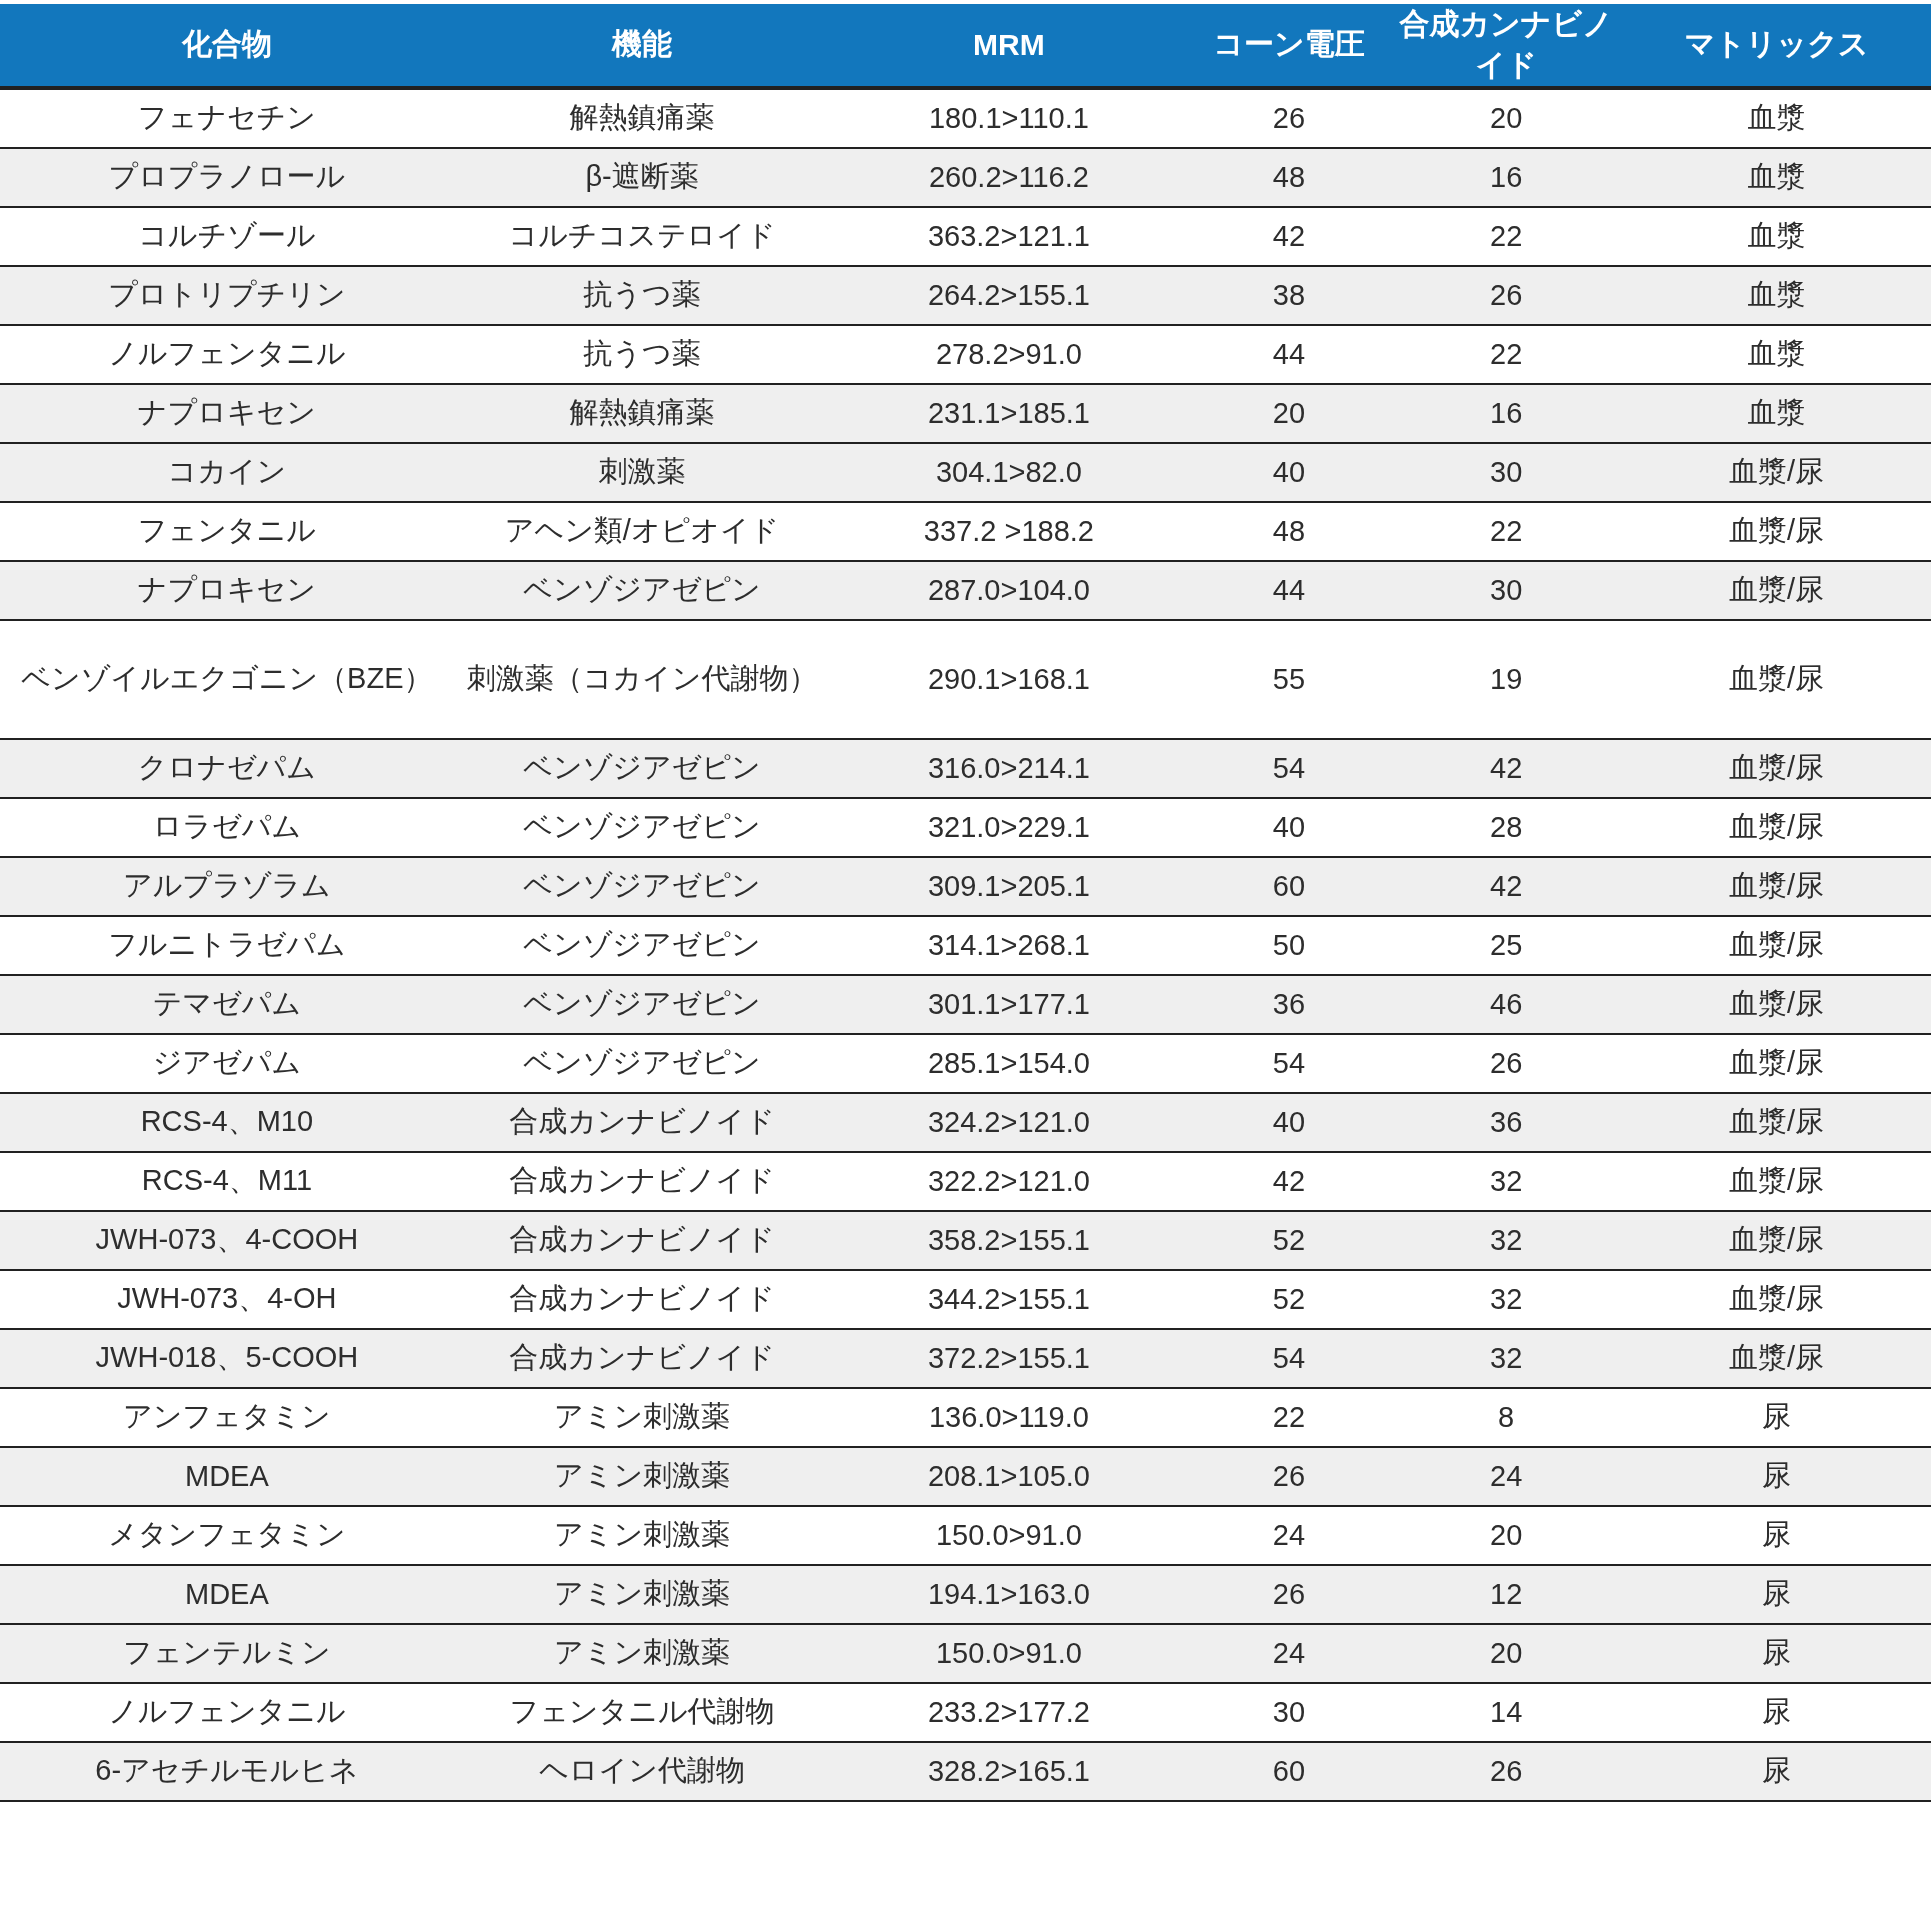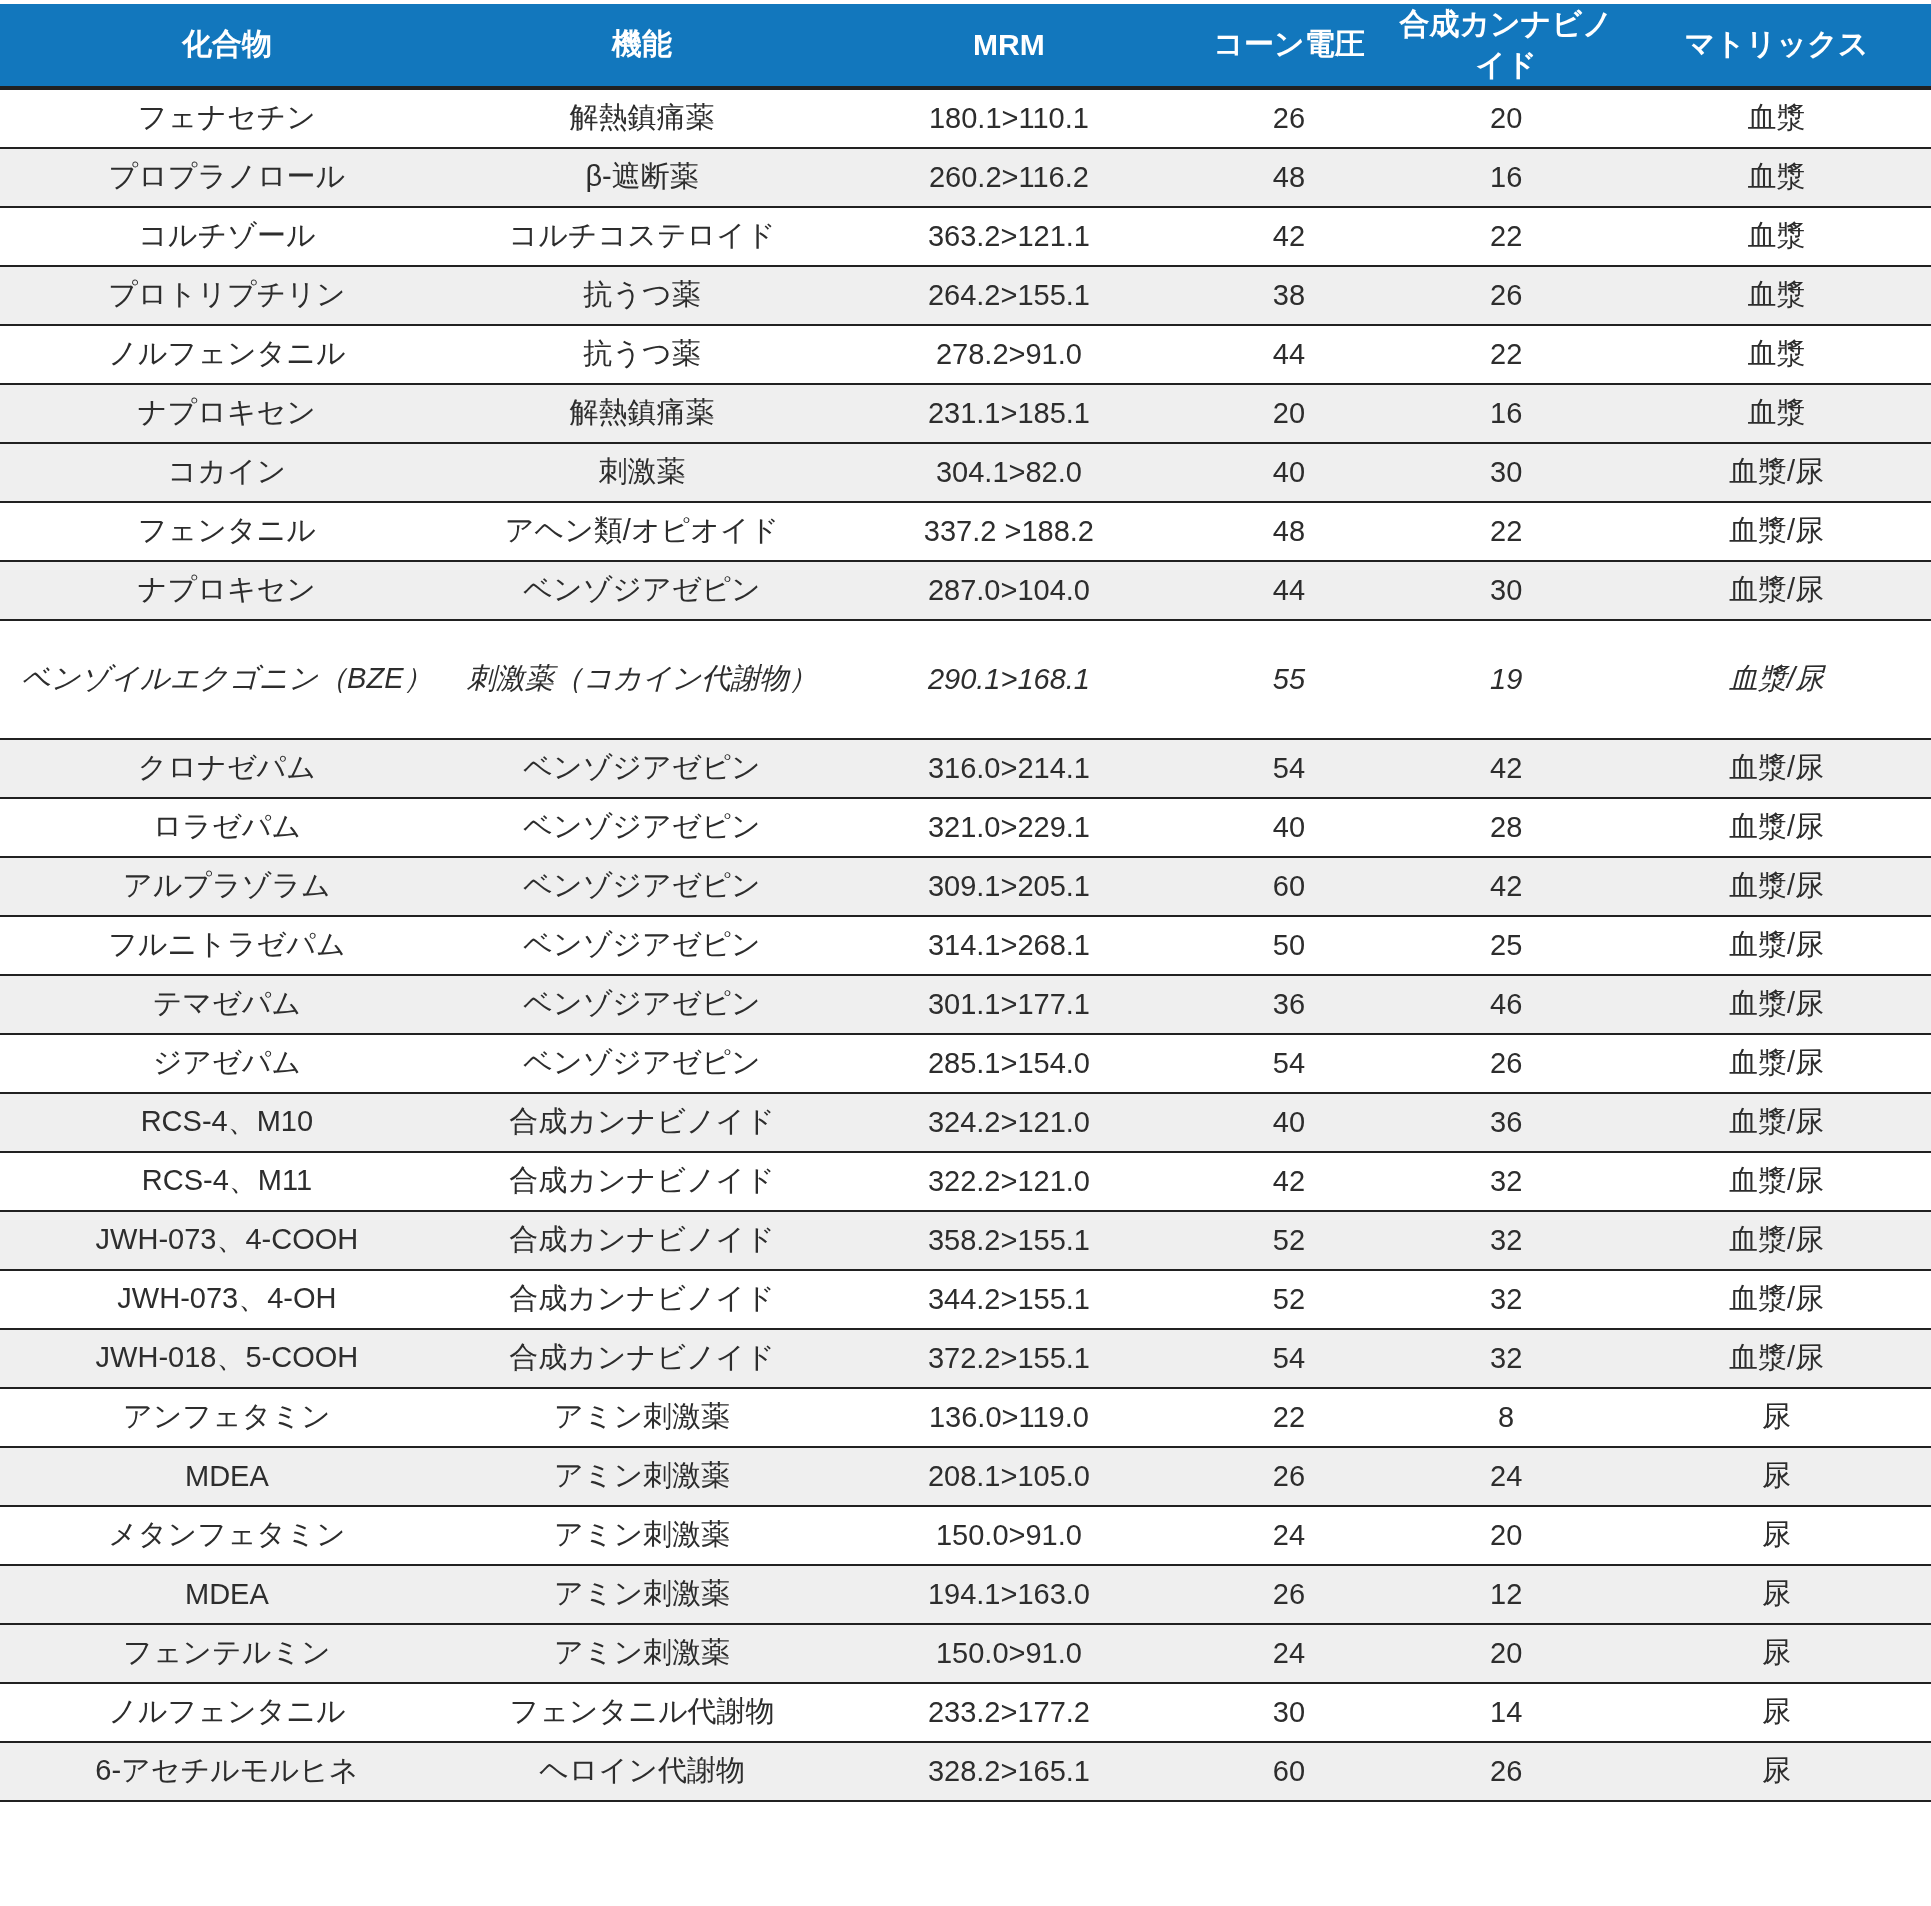--- a/index.html
+++ b/index.html
@@ -54,21 +54,20 @@
     padding:0 5.8px;
     border-bottom:2.9px solid var(--border);
     overflow:hidden;
     white-space:nowrap;
   }
   tbody tr.alt td{
     background:var(--row-alt-bg);
   }
   tbody tr.tall td{
     height:117px;
-    font-style:italic;
   }
 </style>
 </head>
 <body>
 
 <div class="table-wrap">
   <table>
     <colgroup>
       <col class="c-compound">
       <col class="c-function">

